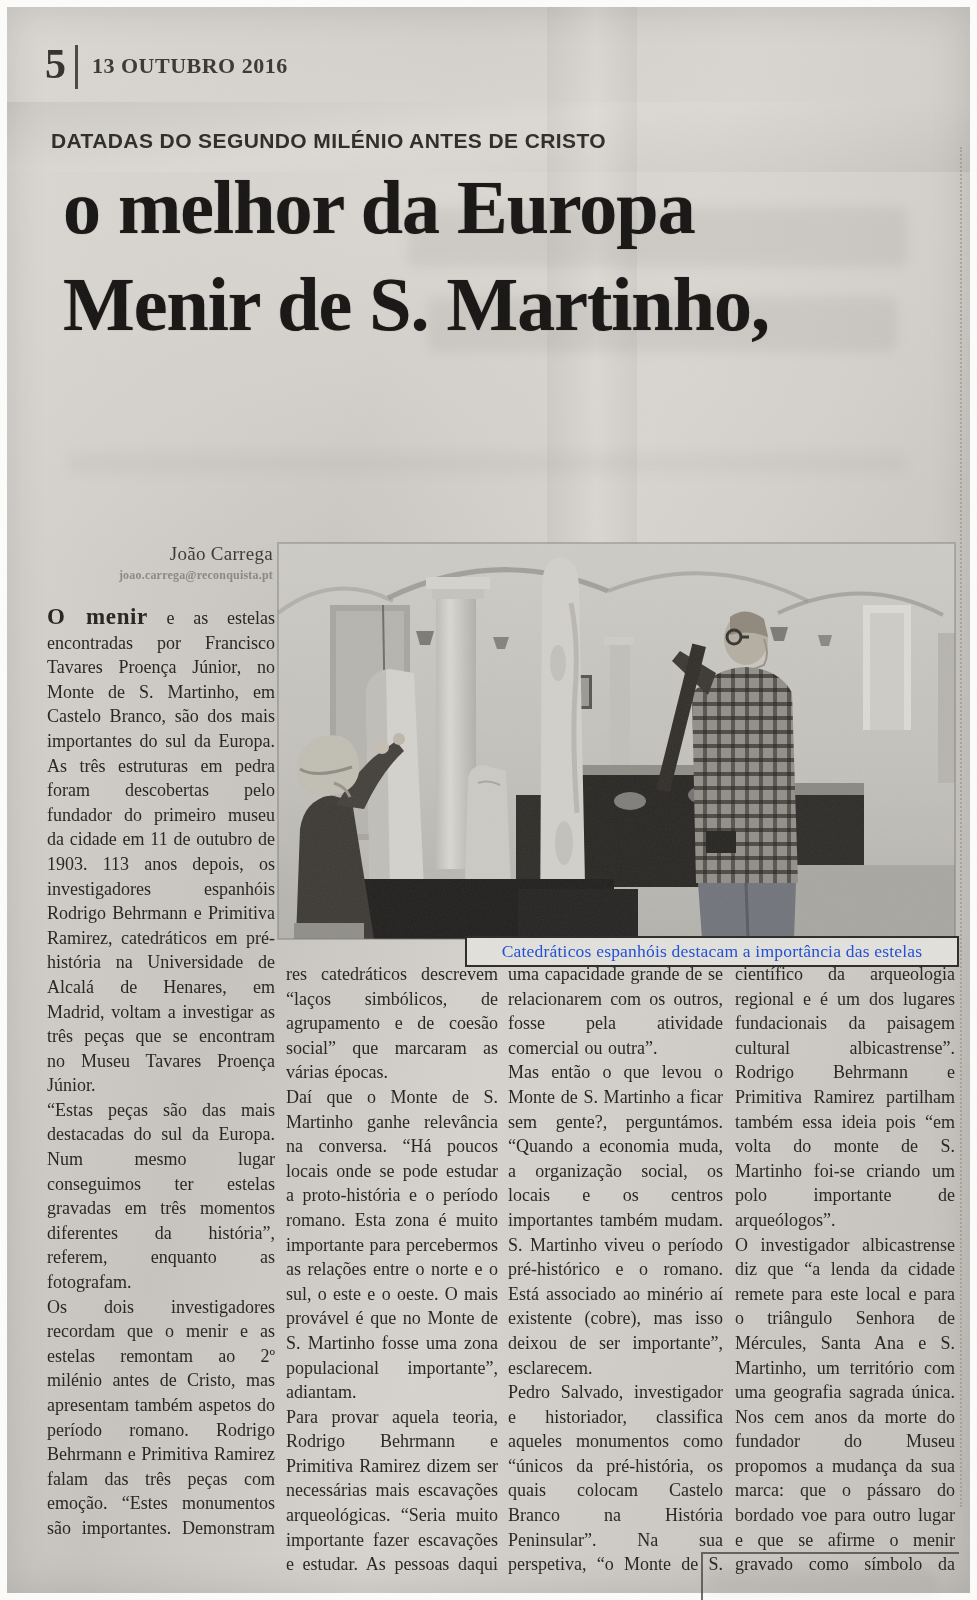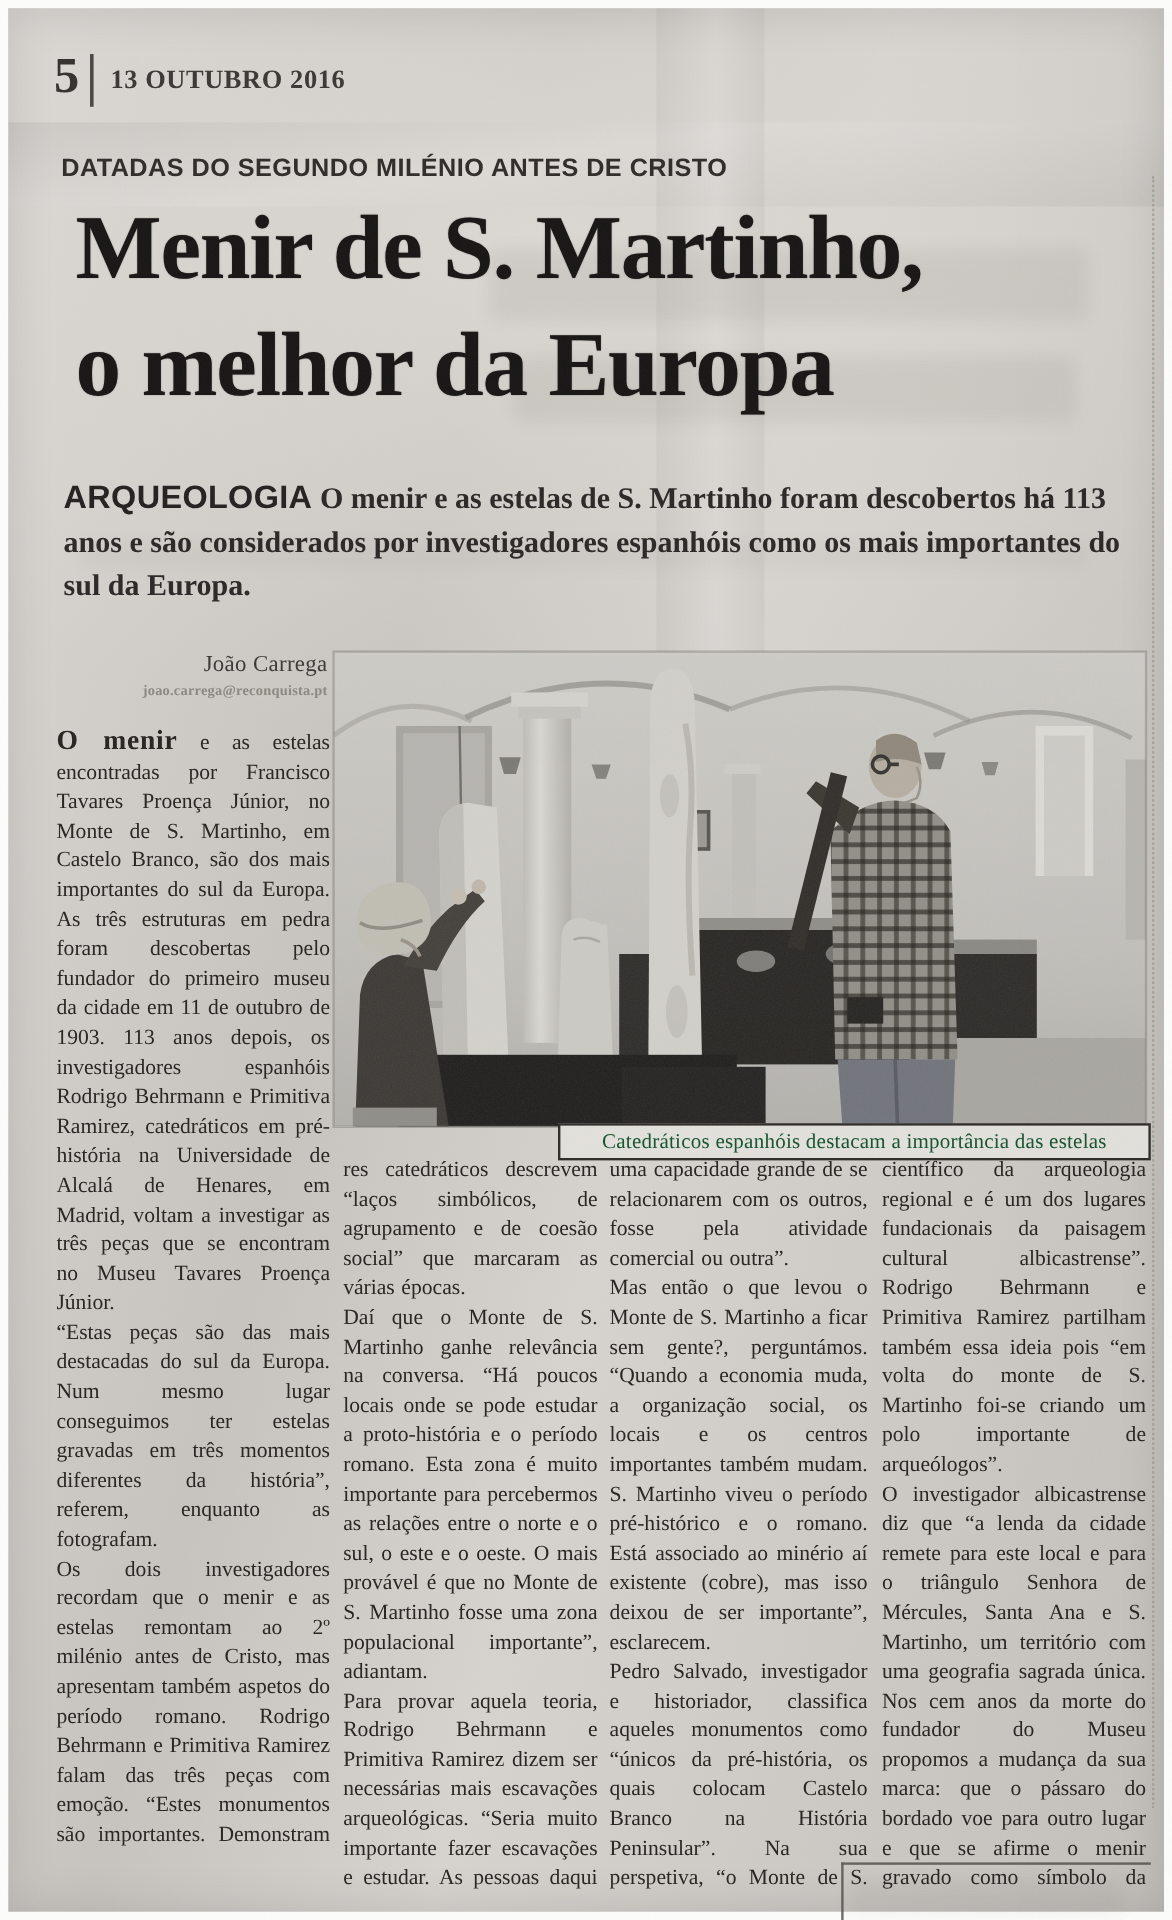--- a/index.html
+++ b/index.html
@@ -48,21 +48,21 @@
   .byline .email{font-size:12px;color:#8b8882;margin-top:3px;letter-spacing:.2px;font-weight:bold;}
 
   
   .photo{position:absolute;left:271px;top:536px;width:677px;height:396px;overflow:hidden;
     box-shadow:0 0 0 1px rgba(60,58,55,.25);}
   .photo svg{display:block;}
 
   .caption{position:absolute;left:458px;top:929px;width:490px;height:27px;
     background:#e3e1dc;border:2px solid #2d2b28;
     display:flex;align-items:center;justify-content:center;
-    font-size:17.5px;color:#14532d;letter-spacing:.2px;}
+    font-size:17.5px;color:#1d4ed8;letter-spacing:.2px;}
 
   
   .col{position:absolute;color:#262421;font-size:18px;line-height:24.6px;
     text-align:justify;overflow:hidden;word-spacing:1px;}
   .col-1{left:40px;top:598px;width:228px;height:938px;}
   .col-2{left:279px;top:955px;width:212px;height:618px;}
   .col-3{left:501px;top:955px;width:215px;height:618px;}
   .col-4{left:728px;top:955px;width:220px;height:618px;}
   .para{margin:0;}
   .lead-in{font-size:23px;letter-spacing:.6px;}
@@ -89,29 +89,24 @@
 
   <div class="masthead">
     <span class="pageno">5</span>
     <span class="mast-divider"></span>
     <span class="dateline">13 OUTUBRO 2016</span>
   </div>
 
   <div class="kicker">DATADAS DO SEGUNDO MILÉNIO ANTES DE CRISTO</div>
 
   <h1 class="headline" style="margin:0;">
+    <span class="hl-line">o melhor da Europa</span>
     <span class="hl-line">Menir de S. Martinho,</span>
-    <span class="hl-line">o melhor da Europa</span>
   </h1>
 
-  <div class="lede">
-    <span class="lede-label">ARQUEOLOGIA</span>
-    <span> </span>
-    <span>O menir e as estelas de S. Martinho foram descobertos há 113 anos e são considerados por investigadores espanhóis como os mais importantes do sul da Europa.</span>
-  </div>
 
   <div class="byline">
     <div class="author">João Carrega</div>
     <div class="email">joao.carrega@reconquista.pt</div>
   </div>
 
   <div class="photo">
     <svg width="677" height="396" viewBox="0 0 677 396" xmlns="http://www.w3.org/2000/svg">
       <defs>
         <linearGradient id="wall" x1="0" y1="0" x2="0" y2="1">

